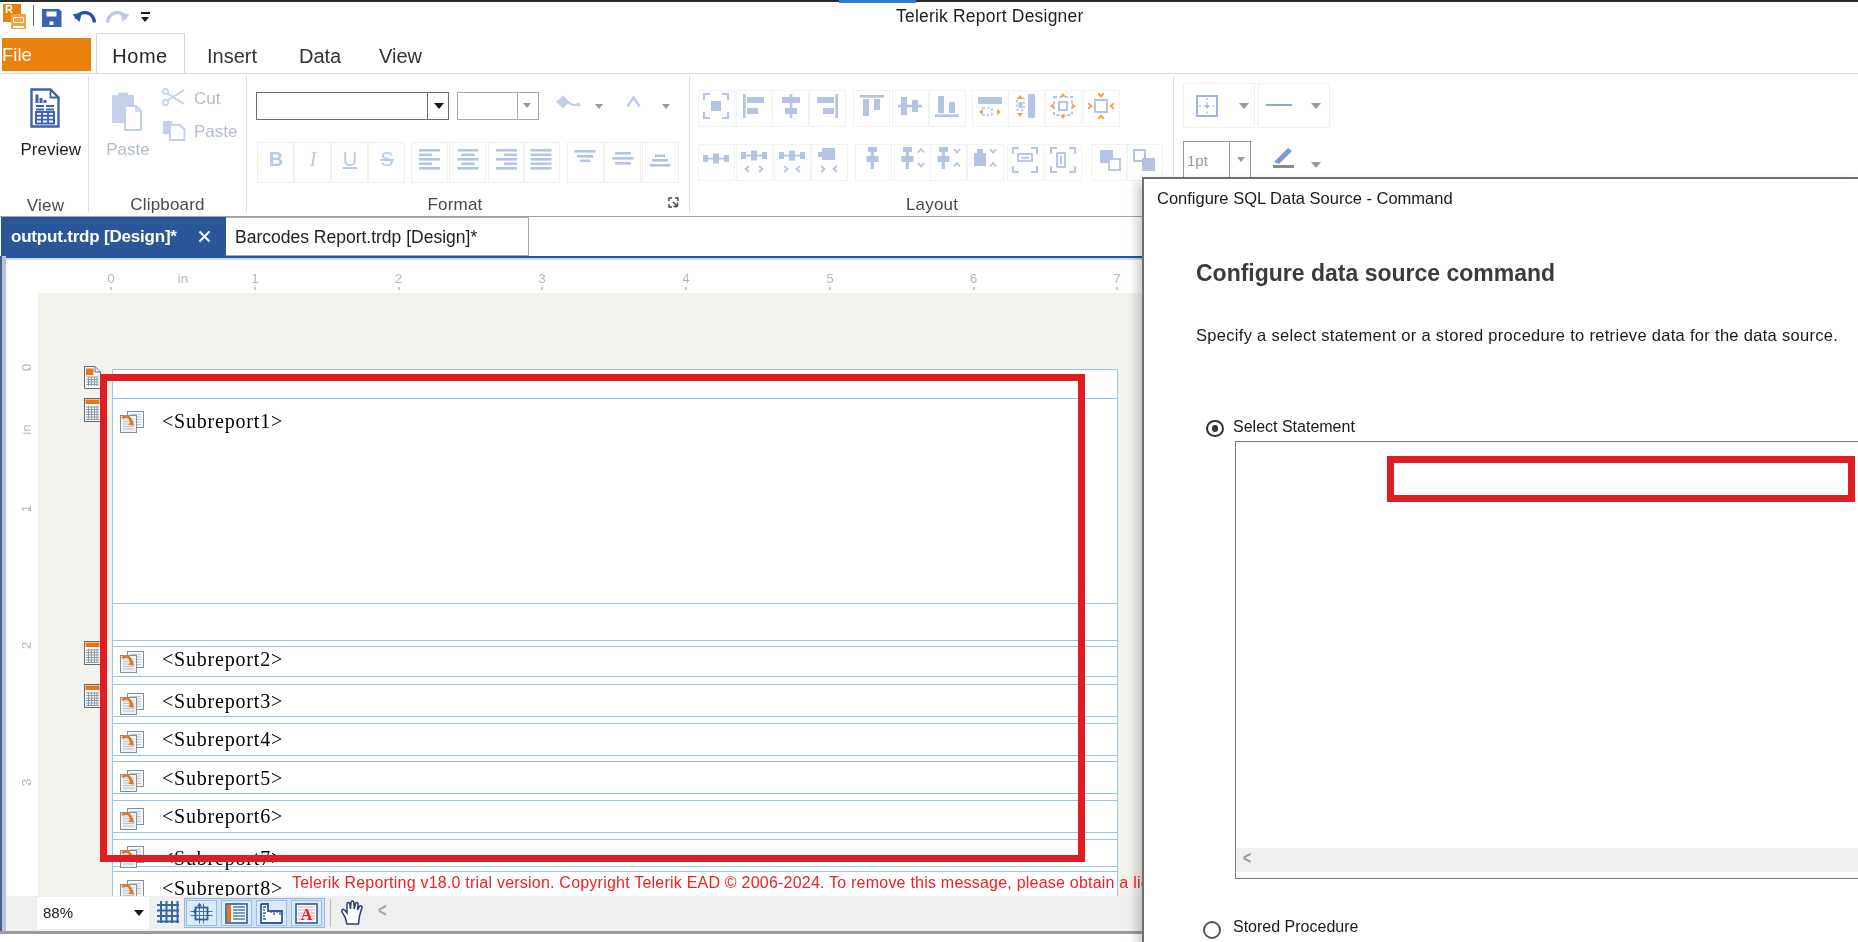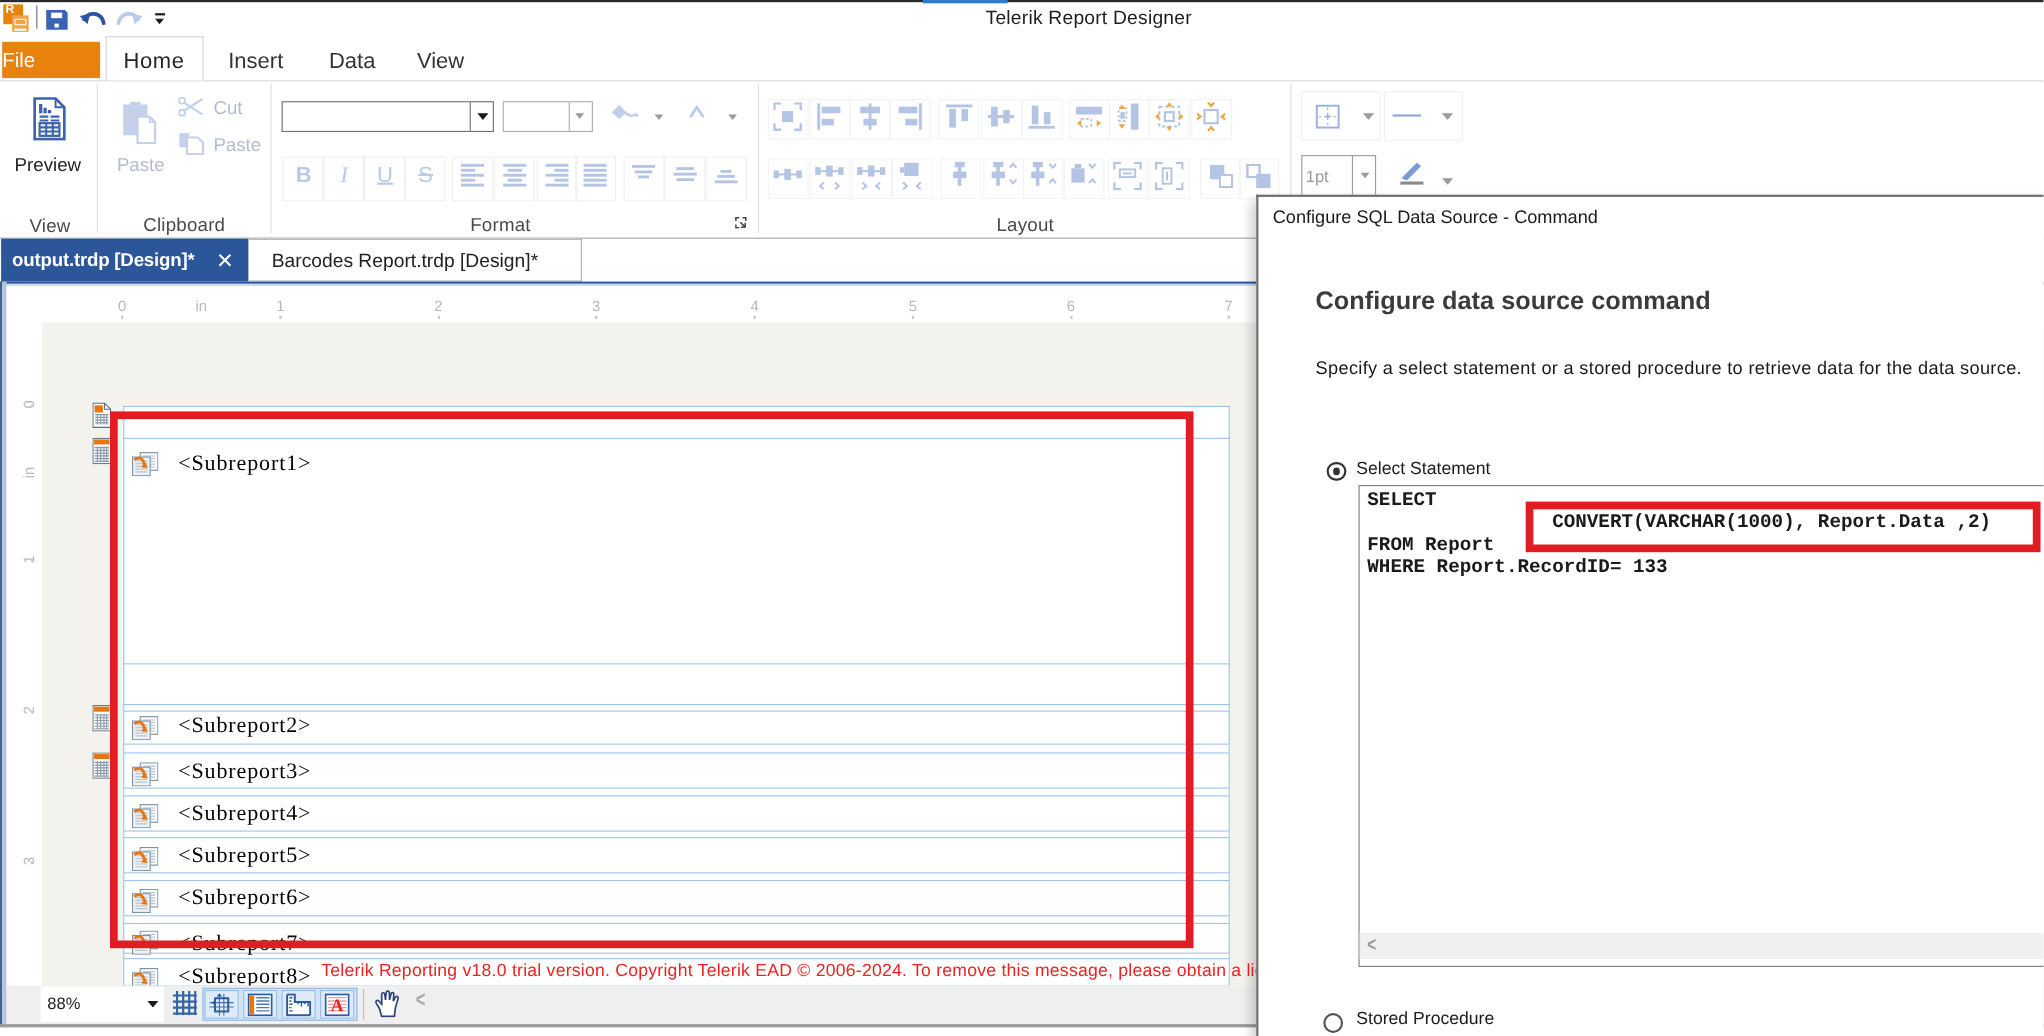--- a/index.html
+++ b/index.html
@@ -40,21 +40,21 @@
  <path d="M24.5 4.5 L15 2.5 L17.5 12 Z" fill="#bcc9e7"></path>
 </svg>
 <div class="abs" style="left:141px;top:12px;width:9px;height:2px;background:#1a1a1a;"></div>
 <div class="abs" style="left:141px;top:17px;width:0;height:0;border-left:4.5px solid transparent;border-right:4.5px solid transparent;border-top:5.5px solid #1a1a1a;"></div>
 
 <div class="abs" style="left:0;top:72.5px;width:1858px;height:1px;background:#d8d8d8"></div>
 <div class="abs" style="left:2px;top:37.5px;width:89px;height:33px;background:#e8820d;"></div>
 <div class="tx" style="left:2px;top:44px;width:89px;text-align:left;font-size:18.5px;color:#fff;">File</div>
 <div class="abs" style="left:95.5px;top:33px;width:89px;height:40px;background:#fff;border:1px solid #d5d5d5;border-bottom:none;"></div>
 <div class="tx" style="left:95.5px;top:45px;width:89px;text-align:center;font-size:20px;letter-spacing:0.5px;color:#262626;">Home</div>
-<div class="tx" style="left:207px;top:45px;width:51px;text-align:center;font-size:20px;color:#333;">Insert</div>
+<div class="tx" style="left:207px;top:45px;width:51px;text-align:left;font-size:20px;color:#333;">Insert</div>
 <div class="tx" style="left:299px;top:45px;width:42px;text-align:center;font-size:20px;color:#333;">Data</div>
 <div class="tx" style="left:378px;top:45px;width:45px;text-align:center;font-size:20px;color:#333;">View</div>
 
 <div class="abs" style="left:88px;top:76px;width:1px;height:136px;background:#dcdee2"></div>
 <div class="abs" style="left:246px;top:76px;width:1px;height:136px;background:#dcdee2"></div>
 <div class="abs" style="left:689px;top:76px;width:1px;height:136px;background:#dcdee2"></div>
 <div class="abs" style="left:1173px;top:76px;width:1px;height:136px;background:#dcdee2"></div>
 <div class="abs" style="left:257px;top:142px;width:37px;height:41px;border:1px solid #f0f0f0;"></div>
     <div class="abs" style="left:294px;top:142px;width:37px;height:41px;border:1px solid #f0f0f0;"></div>
     <div class="abs" style="left:331px;top:142px;width:37px;height:41px;border:1px solid #f0f0f0;"></div>
@@ -105,21 +105,21 @@
 <svg class="abs" style="left:30px;top:88px;" width="30" height="40" viewBox="0 0 30 40">
  <path d="M1.5 1.5 H20.5 L28.5 9.5 V38.5 H1.5 Z" fill="#fff" stroke="#3f62ad" stroke-width="2.4"></path>
  <path d="M20.5 1.5 V9.5 H28.5" fill="none" stroke="#3f62ad" stroke-width="1.8"></path>
  <rect x="5.5" y="6.5" width="3" height="8.5" fill="#3f62ad"></rect>
  <rect x="9.5" y="10" width="3" height="5" fill="#3f62ad"></rect>
  <rect x="13.5" y="12" width="3" height="3" fill="#3f62ad"></rect>
  <path d="M6 18 h8 M16 18 h8 M6 21.5 h8 M16 21.5 h8" stroke="#3f62ad" stroke-width="1.9"></path>
  <rect x="6" y="24" width="18" height="11.5" fill="none" stroke="#3f62ad" stroke-width="2"></rect>
  <path d="M12 24 v11.5 M18 24 v11.5 M6 27.8 h18 M6 31.6 h18" stroke="#3f62ad" stroke-width="1.9"></path>
 </svg>
-<div class="tx" style="left:6px;top:140px;width:75px;text-align:center;font-size:17px;color:#222;">Preview</div>
+<div class="tx" style="left:6px;top:140px;width:75px;text-align:right;font-size:17px;color:#222;">Preview</div>
 
 <svg class="abs" style="left:111px;top:92px;" width="33" height="39" viewBox="0 0 33 39">
  <rect x="1" y="3" width="22" height="28" fill="#c5d1ea"></rect>
  <rect x="7" y="0.5" width="10" height="6" rx="1.5" fill="#c5d1ea"></rect>
  <path d="M14 14 H25 L30 19 V38 H14 Z" fill="#fff" stroke="#c5d1ea" stroke-width="2"></path>
  <path d="M25 14 V19 H30" fill="none" stroke="#c5d1ea" stroke-width="1.6"></path>
 </svg>
 <div class="tx" style="left:88px;top:140px;width:80px;text-align:center;font-size:17px;color:#b4bccb;">Paste</div>
 <svg class="abs" style="left:162px;top:88px;" width="24" height="18" viewBox="0 0 24 18">
  <circle cx="3.5" cy="3.5" r="2.7" fill="none" stroke="#c5d1ea" stroke-width="1.7"></circle>
@@ -353,21 +353,21 @@
 </svg>
 <div class="abs" style="left:1311px;top:162px;width:0;height:0;border-left:5px solid transparent;border-right:5px solid transparent;border-top:6px solid #9a9a9a;"></div>
 <div class="abs" style="left:0;top:215.5px;width:1858px;height:1.4px;background:#a2a2a2"></div>
 
 <div class="abs" style="left:1px;top:217px;width:225px;height:39px;background:#2b579a;"></div>
 <div class="tx" style="left:11px;top:227px;font-size:17px;font-weight:bold;letter-spacing:-0.2px;color:#fff;">output.trdp [Design]*</div>
 <svg class="abs" style="left:198px;top:230px;" width="13" height="13" viewBox="0 0 13 13">
  <path d="M1.5 1.5 L11.5 11.5 M11.5 1.5 L1.5 11.5" stroke="#fff" stroke-width="1.9"></path>
 </svg>
 <div class="abs" style="left:226px;top:217px;width:303px;height:39px;background:#fff;border:1px solid #ababab;border-left:none;"></div>
-<div class="tx" style="left:235px;top:227px;font-size:17.5px;color:#222;margin-left:12px;">Barcodes Report.trdp [Design]*</div>
+<div class="tx" style="left:235px;top:227px;font-size:17.5px;color:#222;">Barcodes Report.trdp [Design]*</div>
 <div class="abs" style="left:0;top:256px;width:1858px;height:1.6px;background:#2b579a;"></div>
 <div class="abs" style="left:0;top:257.6px;width:1858px;height:2px;background:#ccd9ee;"></div>
 
 <div class="abs" style="left:0;top:256px;width:2px;height:676px;background:#46618c;"></div>
 <div class="abs" style="left:2px;top:256px;width:4px;height:676px;background:#b7c3da;"></div>
 
 <div class="abs" style="left:6px;top:259.6px;width:1852px;height:33.4px;background:#fff;">
       <div class="tx" style="left:90.0px;top:11.4px;width:30px;text-align:center;font-size:13.5px;color:#b9b9b9;">0</div>
       <div class="abs" style="left:104.0px;top:27.4px;width:2px;height:3px;background:#c8c8c8;"></div>
       <div class="tx" style="left:162.0px;top:11.4px;width:30px;text-align:center;font-size:13.5px;color:#b9b9b9;">in</div>
@@ -562,21 +562,20 @@
 <div class="abs" style="left:1142px;top:176.5px;width:716px;height:766px;background:#fff;border-left:2px solid #6f6f6f;border-top:2px solid #6f6f6f;box-shadow:-5px 5px 10px rgba(0,0,0,0.20);"></div>
 <div class="tx" style="left:1157px;top:189px;font-size:16.5px;color:#1a1a1a;">Configure SQL Data Source - Command</div>
 <div class="tx" style="left:1196px;top:260px;font-size:23px;font-weight:bold;color:#3b3b3b;">Configure data source command</div>
 <div class="tx" style="left:1196px;top:326px;font-size:16.5px;letter-spacing:0.3px;color:#1a1a1a;">Specify a select statement or a stored procedure to retrieve data for the data source.</div>
 
 <div class="abs" style="left:1206px;top:419.5px;width:17.5px;height:17.5px;border:2px solid #333;border-radius:50%;background:#fff;"></div>
 <div class="abs" style="left:1211.5px;top:425px;width:6.5px;height:6.5px;border-radius:50%;background:#333;"></div>
 <div class="tx" style="left:1233px;top:418px;font-size:16px;color:#1a1a1a;">Select Statement</div>
 
 <div class="abs" style="left:1234.5px;top:441px;width:640px;height:438px;background:#fff;border:1px solid #7a7a7a;"></div>
-<div class="tx" style="left:1243px;top:444.5px;font-size:17.5px;font-weight:bold;font-family:'Liberation Mono',monospace;color:#1a1a1a;line-height:20.5px;">SELECT<br>&nbsp;&nbsp;&nbsp;&nbsp;&nbsp;&nbsp;&nbsp;&nbsp;&nbsp;&nbsp;&nbsp;&nbsp;&nbsp;&nbsp;&nbsp;&nbsp;CONVERT(VARCHAR(1000), Report.Data ,2)<br>FROM Report<br>WHERE Report.RecordID= 133</div>
 
 <div class="abs" style="left:1387px;top:456px;width:468px;height:46px;border:7px solid #e11d24;"></div>
 
 <div class="abs" style="left:1235.5px;top:848px;width:637px;height:24px;background:#f0f0f0;"></div>
 <div class="tx" style="left:1243px;top:850px;font-size:14px;font-weight:bold;color:#9a9a9a;transform:scaleY(1.3);">&lt;</div>
 
 <div class="abs" style="left:1203px;top:920.5px;width:18px;height:18px;border:2px solid #555;border-radius:50%;background:#fff;"></div>
 <div class="tx" style="left:1233px;top:918px;font-size:16px;color:#1a1a1a;">Stored Procedure</div>
 
 </div>

